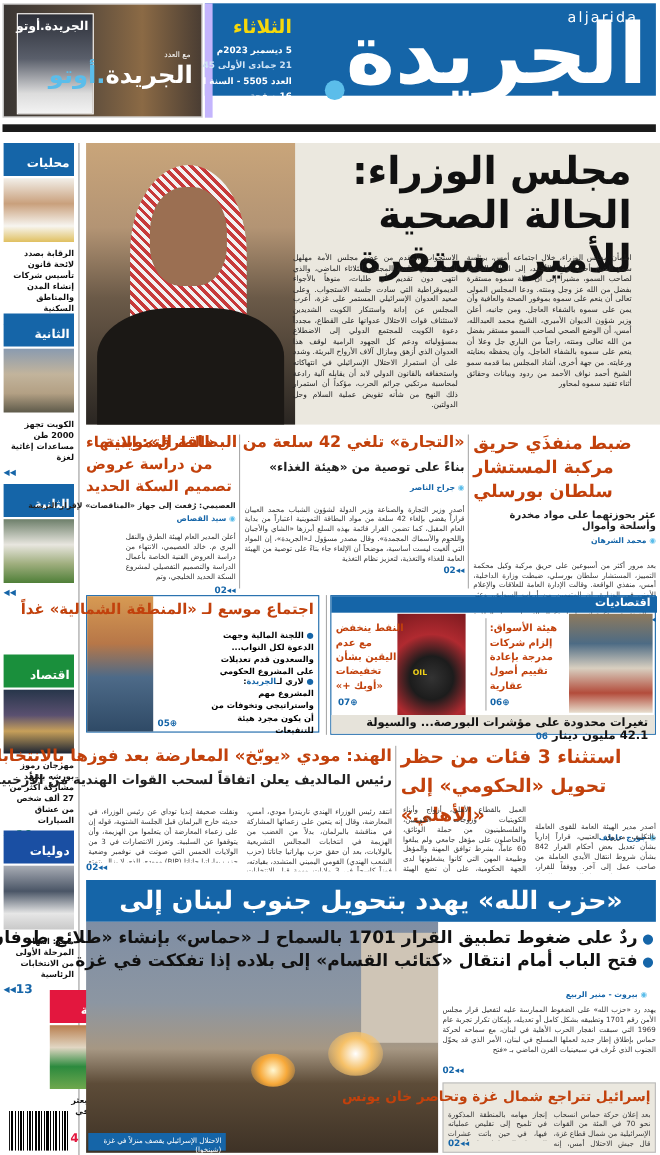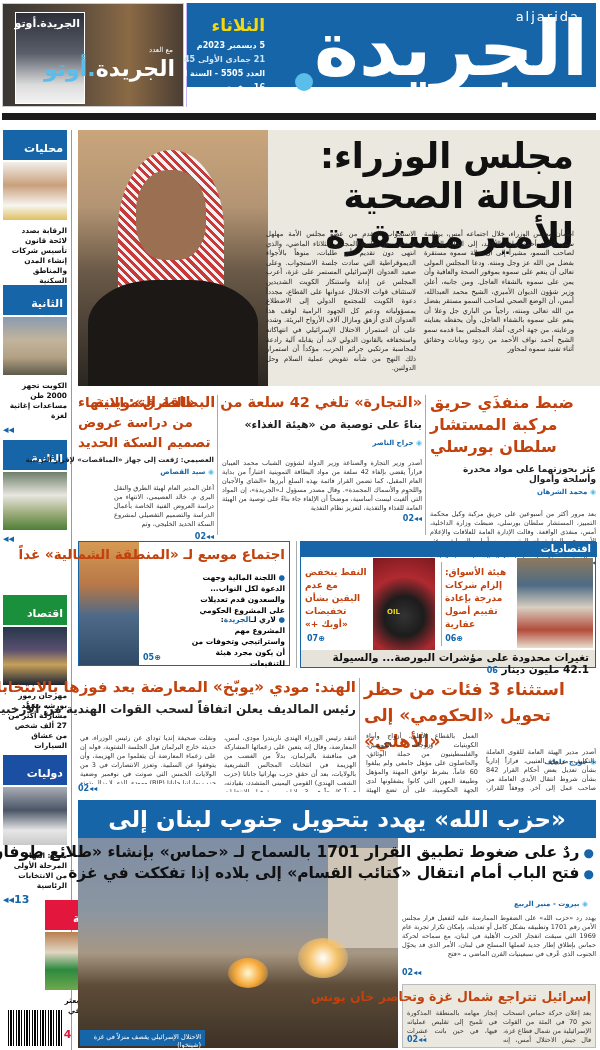--- a/index.html
+++ b/index.html
@@ -6,21 +6,21 @@
   body { width: 600px; height: 1050px; background: #fff; font-family: "DejaVu Sans", sans-serif; overflow: hidden; position: relative; direction: rtl; }
   .abs { position: absolute; }
 
   
   #masthead { left: 0; top: 0; width: 600px; height: 112px; }
   #logo-box { left: 186px; top: 3px; width: 410px; height: 84px; background: #1565a8; }
   #logo-text { right: 8px; top: 4px; color: #fff; font-weight: bold; font-size: 76px; line-height: 84px; font-family: "DejaVu Sans", sans-serif; letter-spacing: -4px; }
   #logo-latin { right: 16px; top: 6px; color: #fff; font-size: 13px; letter-spacing: 2px; direction: ltr; }
   #logo-dot { left: 109px; top: 70px; width: 18px; height: 18px; border-radius: 50%; background: #5bbdea; }
   #logo-url { left: 108px; top: 88px; color: #fff; font-size: 11px; direction: ltr; }
-  #date-box { left: 186px; top: 3px; width: 85px; height: 104px; border-left: 1px solid #c4b5fd; }
+  #date-box { left: 186px; top: 3px; width: 85px; height: 104px; border-left: 7px solid #c4b5fd; }
   #date-day { right: 6px; top: 12px; color: #f5d80b; font-weight: bold; font-size: 17px; }
   .date-line { right: 6px; color: #fff; font-size: 8px; font-weight: bold; white-space: nowrap; }
   #supplement { left: 2px; top: 3px; width: 182px; height: 104px; background: linear-gradient(90deg, #3a3633 0%, #5a4b3c 40%, #8b6a45 70%, #4a3d33 100%); border: 1px solid #ccc; overflow: hidden; }
   #supp-mag { left: 12px; top: 8px; width: 70px; height: 92px; background: linear-gradient(180deg, #2c2f38 0%, #5a5f6b 45%, #dcdcdc 80%, #f3f3f3 100%); border: 1px solid #fff; }
   #supp-mag-title { right: 4px; top: 4px; color: #fff; font-size: 11px; font-weight: bold; }
   #supp-small { right: 10px; top: 42px; color: #fff; font-size: 7px; }
   #supp-title { right: 8px; top: 52px; color: #fff; font-size: 22px; font-weight: bold; white-space: nowrap; }
   #supp-title .accent { color: #5bbdea; }
   #black-rule { left: 2px; top: 113px; width: 594px; height: 7px; background: #1b1b1b; }
 
@@ -181,21 +181,21 @@
   <div class="abs" style="right:4px;top:72px;width:96px;font-size:7.5px;line-height:11px;font-weight:bold;text-align:right;"><span style="color:#1565a8;">● </span><span>لاري لـ</span><span style="color:#1565a8;">الجريدة</span><span>: المشروع مهم واستراتيجي وتخوفات من أن يكون مجرد هيئة للتنفيعات</span></div>
   <div class="abs pageref" style="left:64px;bottom:3px;">⊕<span>05</span></div>
 </div>
 
 <div id="econ" class="abs">
   <div id="econ-head" class="abs">اقتصاديات</div>
   <div class="abs" style="right:2px;top:16px;width:76px;height:90px;background:linear-gradient(180deg,#8e7a5d 0%,#4d6b84 30%,#d8cfc0 55%,#b34c3b 80%,#e8dfcf 100%);"></div>
   <div class="abs story-title" style="right:84px;top:24px;width:66px;font-size:9px;line-height:13px;">هيئة الأسواق: إلزام شركات مدرجة بإعادة تقييم أصول عقارية</div>
   <div class="abs pageref" style="right:132px;top:92px;">⊕<span>06</span></div>
   <div class="vrule" style="right:153px;top:20px;height:84px;"></div>
-  <div class="abs" style="right:160px;top:16px;width:62px;height:106px;background:radial-gradient(circle at 50% 55%,#333 0%,#1c1c1c 30%,#b02a30 60%,#7c1a1f 100%);">
+  <div class="abs" style="right:172px;top:16px;width:62px;height:106px;background:radial-gradient(circle at 50% 55%,#333 0%,#1c1c1c 30%,#b02a30 60%,#7c1a1f 100%);">
     <div class="abs" style="left:14px;top:50px;color:#f1d21a;font-size:7px;font-weight:bold;">OIL</div>
   </div>
   <div class="abs story-title" style="right:228px;top:24px;width:62px;font-size:9px;line-height:13px;">النفط ينخفض مع عدم اليقين بشأن تخفيضات «أوبك +»</div>
   <div class="abs pageref" style="left:6px;top:92px;">⊕<span>07</span></div>
   <div id="econ-foot" class="abs"><span>تغيرات محدودة على مؤشرات البورصة... والسيولة 42.1 مليون دينار</span> <span class="pageref">06</span></div>
 </div>
 <div class="vrule" style="left:296px;top:541px;height:127px;"></div>
 
 <div class="abs" style="left:364px;top:676px;width:232px;height:120px;">
   <div class="story-title" style="font-size:17px;line-height:26px;">استثناء 3 فئات من حظر تحويل «الحكومي» إلى «الأهلي»</div>

